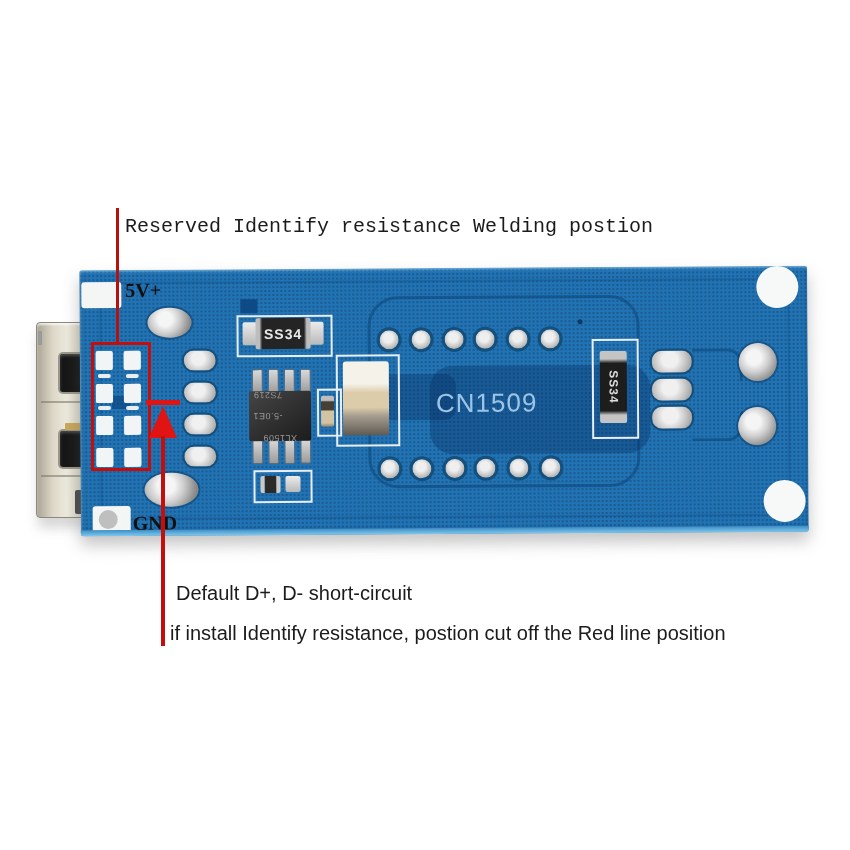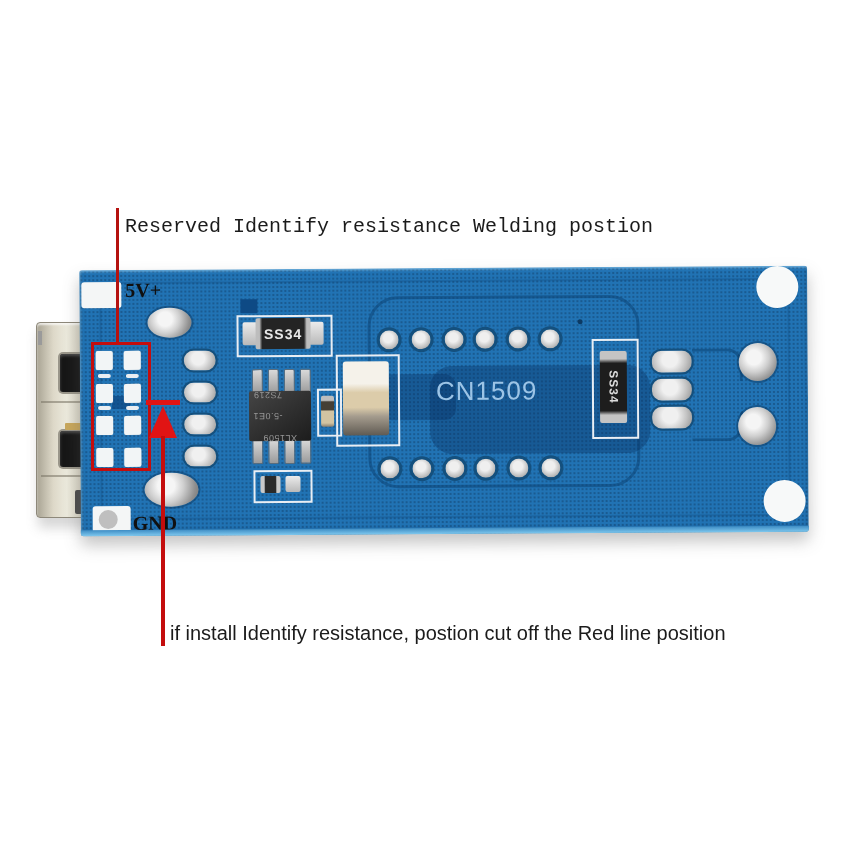--- a/index.html
+++ b/index.html
@@ -98,21 +98,21 @@
     <div class="corner-ci" style="left:18px;top:240px;width:19px;height:19px;background:#bfbfbf;"></div>
     <div class="corner-ci" style="left:677px;top:0px;width:42px;height:42px;"></div>
     <div class="corner-ci" style="left:683px;top:214px;width:42px;height:42px;"></div>
 
     <div class="silk" style="left:46px;top:9px;font-size:20px;">5V+</div>
     <div class="silk" style="left:52px;top:242px;font-size:20px;">GND</div>
 
     <div class="trace-ring" style="left:288px;top:28px;width:266px;height:186px;"></div>
     <div class="copper-patch" style="left:350px;top:98px;width:220px;height:88px;border-radius:22px;"></div>
     <div class="copper-patch" style="left:300px;top:106px;width:76px;height:46px;border-radius:12px;"></div>
-    <div class="copper-text" style="left:356px;top:108px;">CN1509</div>
+    <div class="copper-text" style="left:356px;top:120px;">CN1509</div>
     <div class="arcTR" style="left:612px;top:82px;width:48px;height:30px;"></div>
     <div class="arcBR" style="left:612px;top:146px;width:48px;height:26px;"></div>
     <div style="position:absolute;left:498px;top:52px;width:5px;height:5px;border-radius:50%;background:#0c3a64;"></div>
     <div class="dk" style="left:161px;top:30px;width:17px;height:14px;"></div>
     <div class="dk" style="left:32px;top:126px;width:18px;height:13px;opacity:.75;"></div>
 
     <div class="blob" style="left:68px;top:38px;width:44px;height:30px;"></div>
     <div class="blob" style="left:64px;top:203px;width:54px;height:34px;"></div>
     <div class="blob" style="left:659px;top:77px;width:38px;height:38px;"></div>
     <div class="blob" style="left:658px;top:141px;width:38px;height:38px;"></div>
@@ -189,14 +189,15 @@
       <div class="wstub" style="left:18px;top:136px;width:13px;"></div>
       <div class="wstub" style="left:46px;top:136px;width:13px;"></div>
     </div>
 
   <div class="ann-text" style="left:125px;top:215px;font-family:Liberation Mono, monospace;">Reserved Identify resistance Welding postion</div>
   <div class="redline" style="left:116px;top:208px;width:3px;height:136px;z-index:5;"></div>
   <div class="red-rect" style="left:91px;top:342px;width:54px;height:123px;z-index:5;"></div>
   <div class="red-dash" style="left:146px;top:400px;width:34px;height:5px;z-index:5;"></div>
   <div class="red-arrow" style="left:149px;top:406px;z-index:5;"></div>
   <div class="redline" style="left:161px;top:436px;width:4px;height:210px;z-index:5;background:#c40d0d;"></div>
+  <div class="ann-text" style="left:176px;top:582px;">Default D+, D- short-circuit</div>
   <div class="ann-text" style="left:170px;top:622px;">if install Identify resistance, postion cut off the Red line position</div>
 </div>
 
 </body></html>

